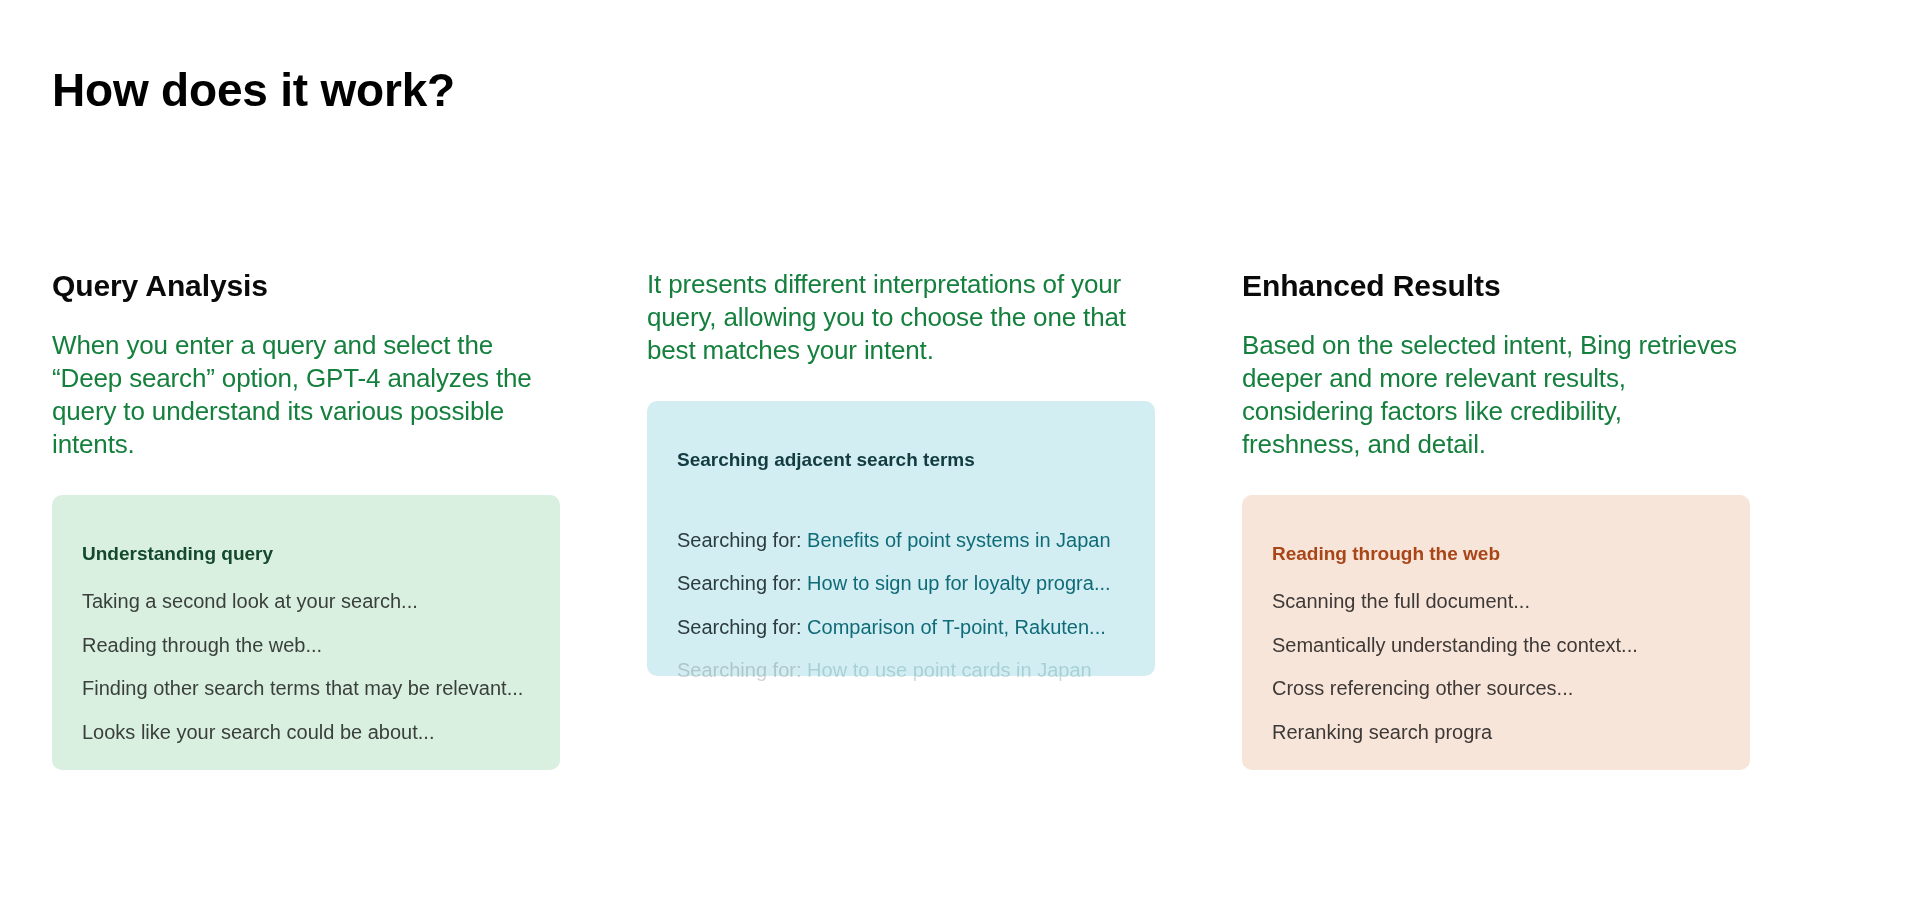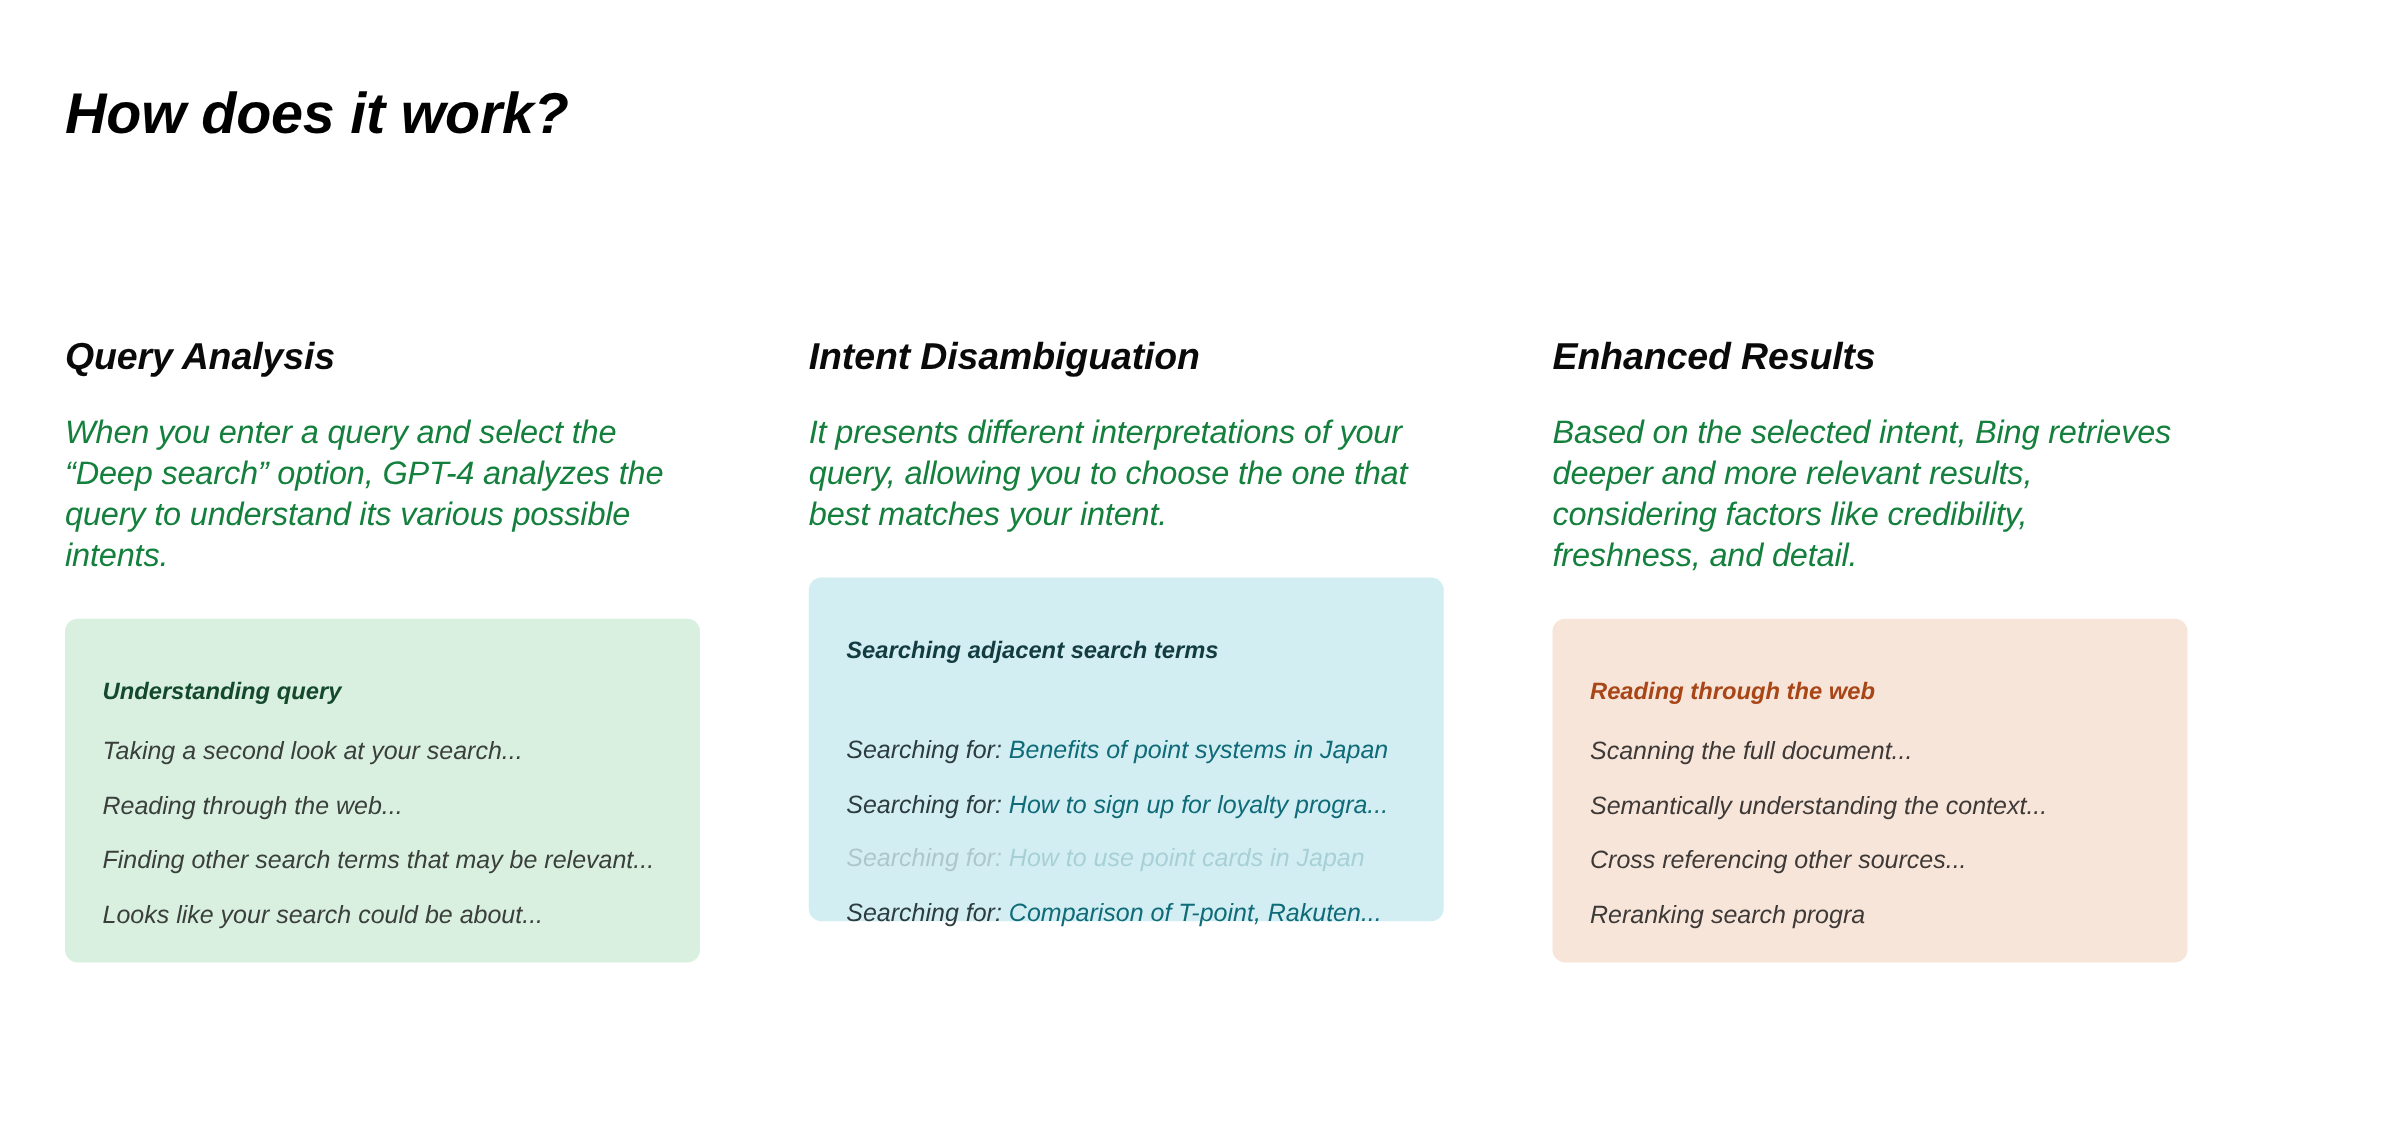--- a/index.html
+++ b/index.html
@@ -15,21 +15,20 @@
     font-family: "Liberation Sans", "DejaVu Sans", sans-serif;
     -webkit-font-smoothing: antialiased;
   }
 
   .slide {
     position: relative;
     width: 1692px;
     height: 897px;
     background: #ffffff;
     box-sizing: border-box;
-    font-style: italic;
   }
 
   
   .slide-title {
     position: absolute;
     left: 52px;
     top: 32px;
     font-size: 46px;
     font-weight: 600;
     letter-spacing: -0.2px;
@@ -151,36 +150,35 @@
             <span>Finding other search terms that may be relevant...</span><span class="term-link"></span>
           </li>
           <li class="card-item">
             <span>Looks like your search could be about...</span><span class="term-link"></span>
           </li>
         </ul>
       </div>
     </section>
 
     <section class="column">
-      <h2 class="col-heading">Intent Disambiguation</h2>
       <p class="col-body">It presents different interpretations of your query, allowing you to choose the one that best matches your intent.</p>
       <div class="card card-blue">
         <div class="card-title">Searching adjacent search terms</div>
         <ul class="card-list">
           <li class="card-item">
             <span>Searching for: </span><span class="term-link">Benefits of point systems in Japan</span>
           </li>
           <li class="card-item">
             <span>Searching for: </span><span class="term-link">How to sign up for loyalty progra...</span>
           </li>
+          <li class="card-item">
+            <span>Searching for: </span><span class="term-link">Comparison of T-point, Rakuten...</span>
+          </li>
           <li class="card-item faded">
             <span>Searching for: </span><span class="term-link">How to use point cards in Japan</span>
-          </li>
-          <li class="card-item">
-            <span>Searching for: </span><span class="term-link">Comparison of T-point, Rakuten...</span>
           </li>
         </ul>
       </div>
     </section>
 
     <section class="column">
       <h2 class="col-heading">Enhanced Results</h2>
       <p class="col-body">Based on the selected intent, Bing retrieves deeper and more relevant results, considering factors like credibility, freshness, and detail.</p>
       <div class="card card-peach">
         <div class="card-title">Reading through the web</div>

